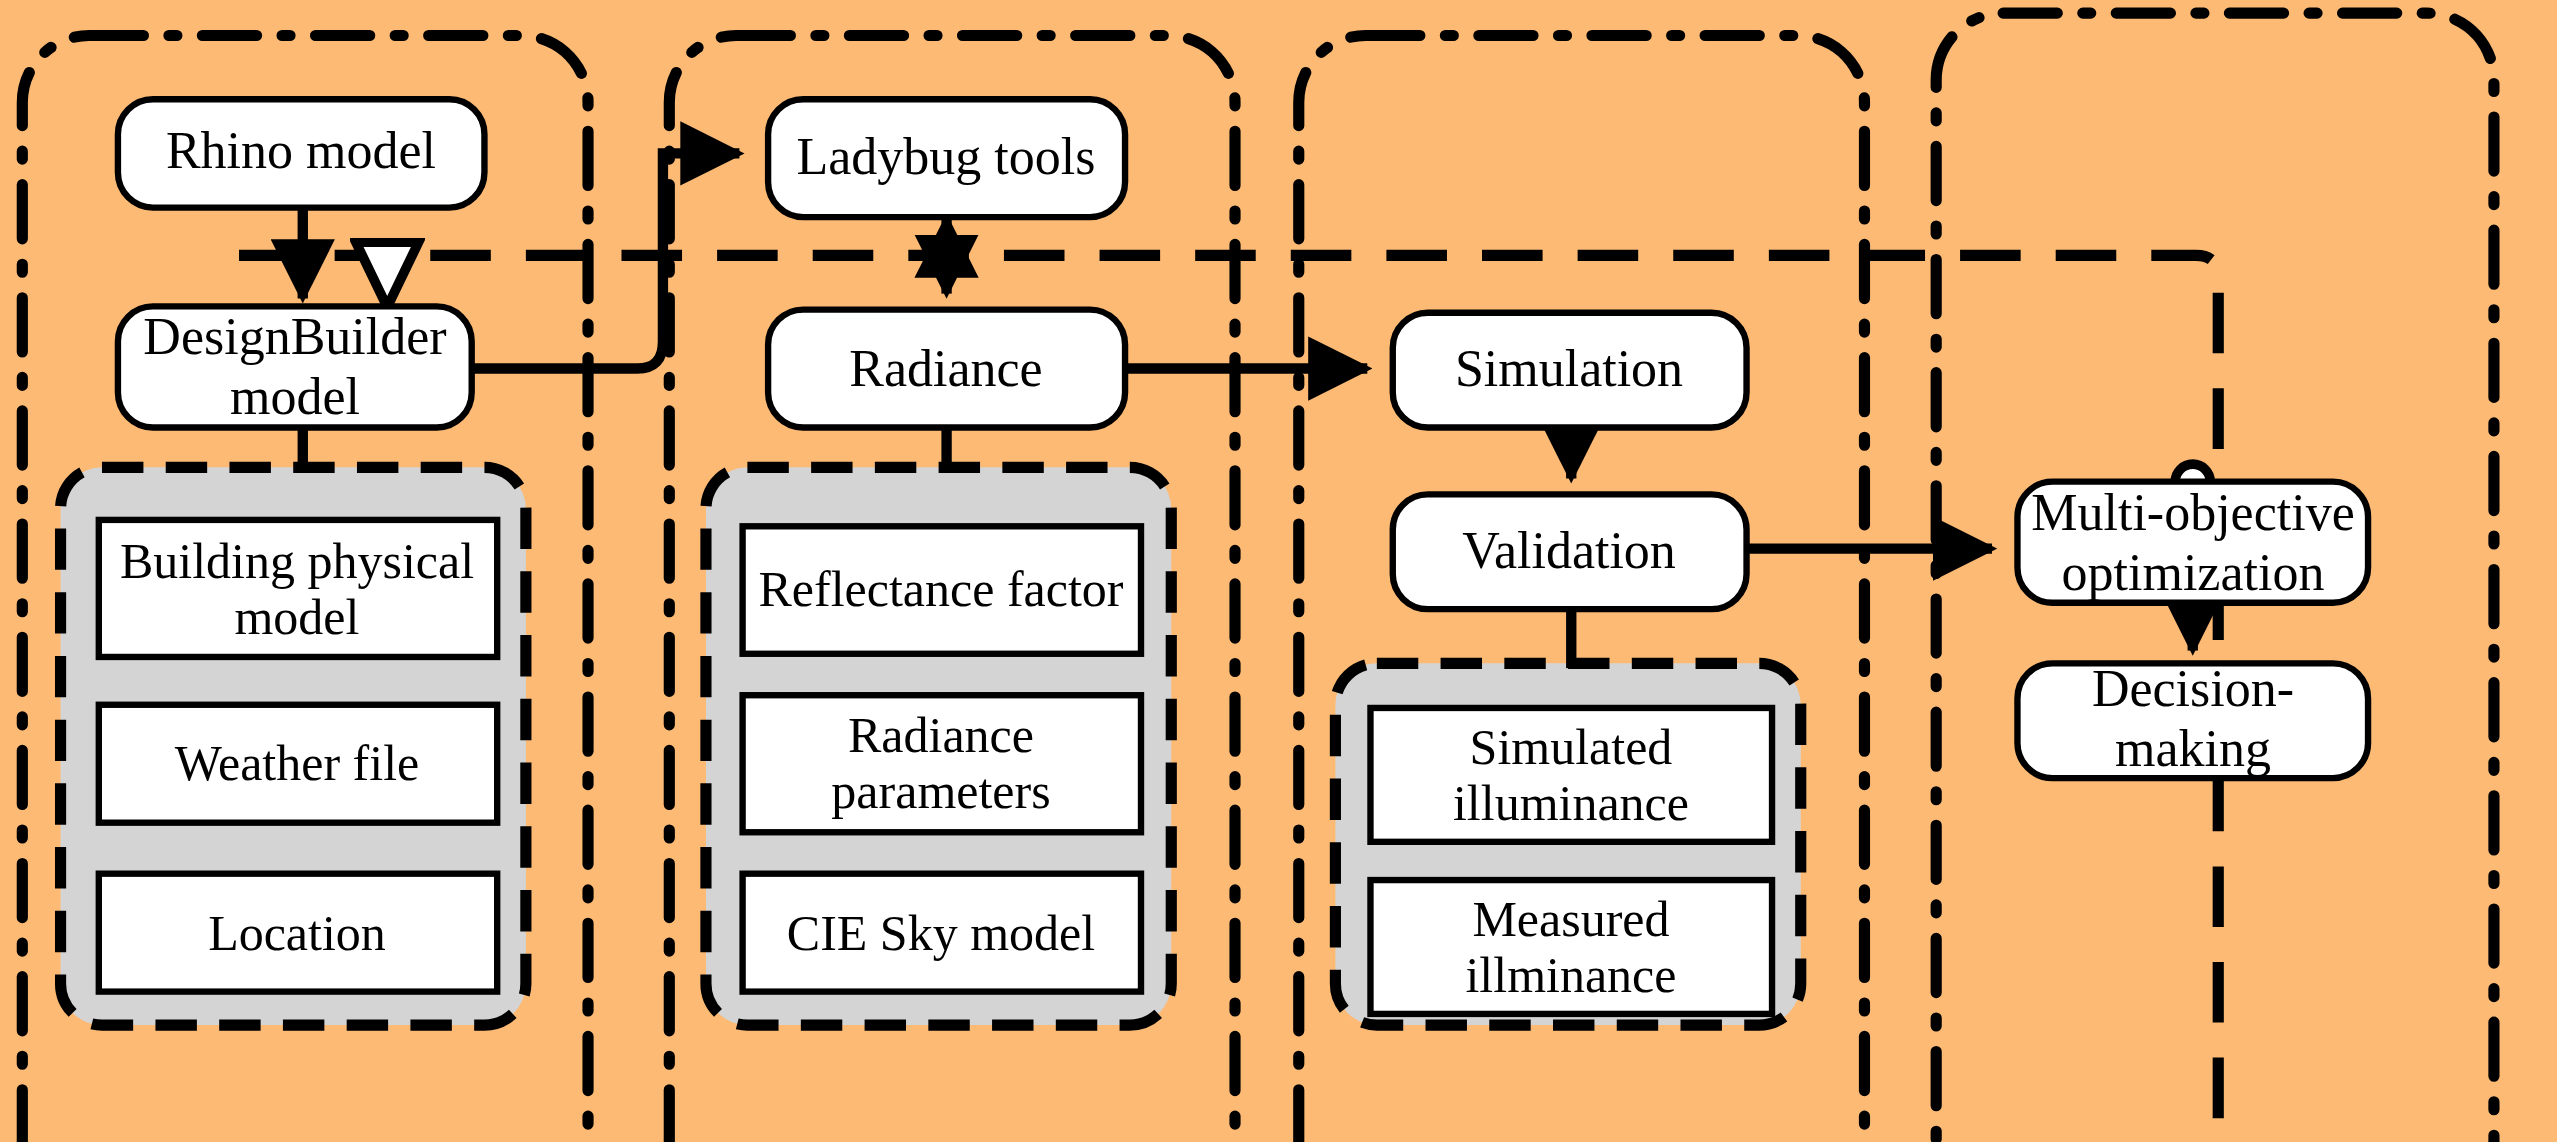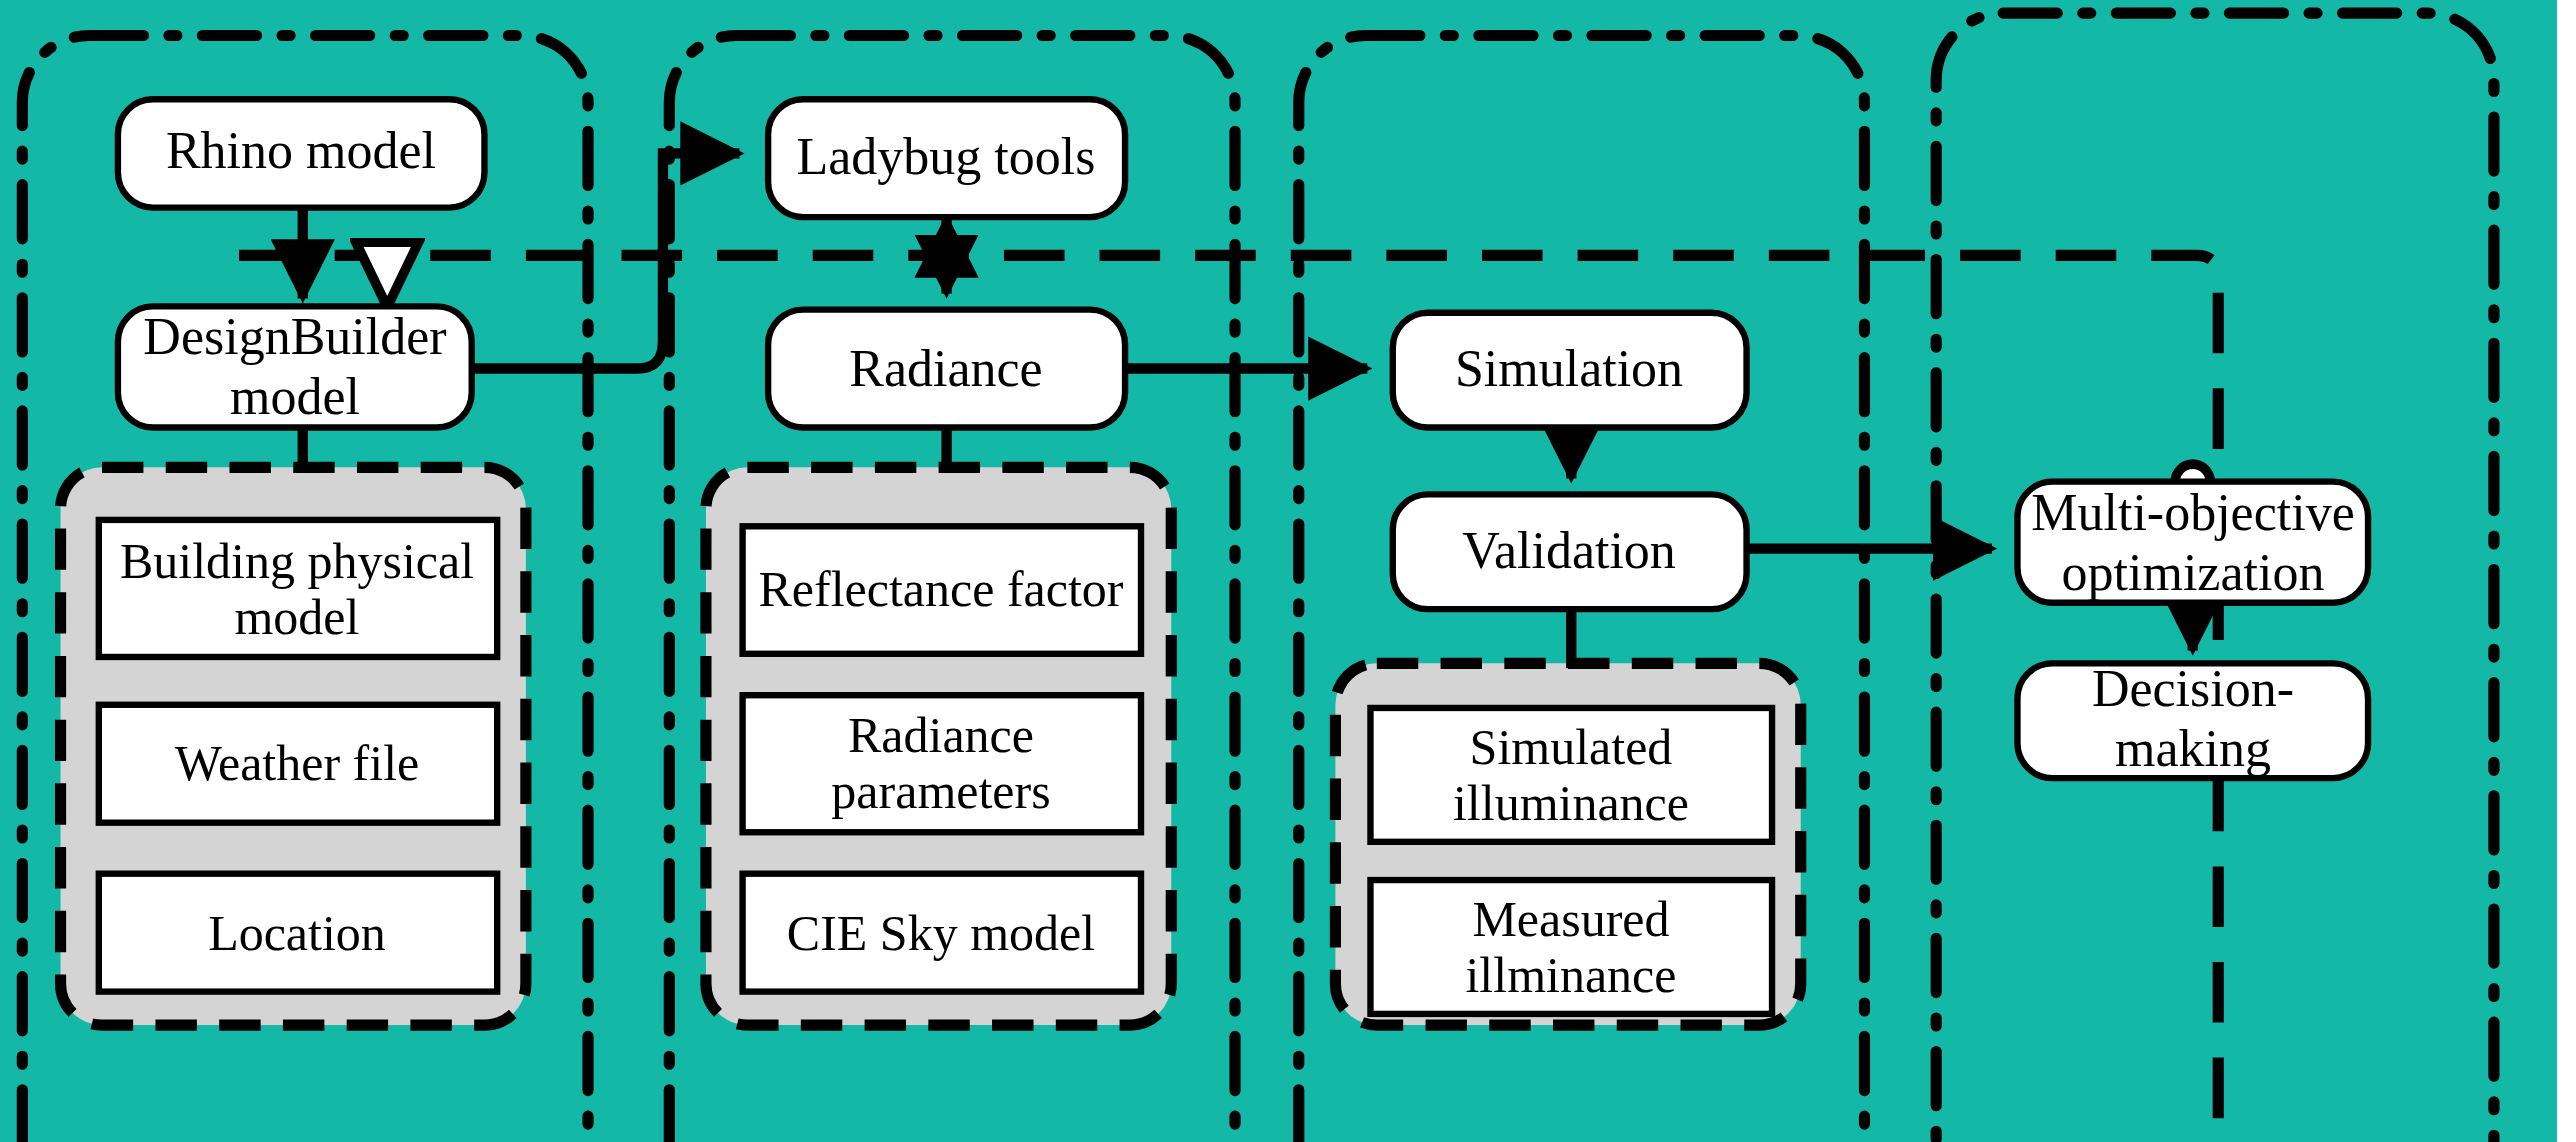--- a/index.html
+++ b/index.html
@@ -1,17 +1,17 @@
 <!DOCTYPE html>
 <html style="font-size:12.7px"><head>
 <meta charset="utf-8">
 <style>
   html,body{margin:0;padding:0;background:#ffffff;}
   body{width:2576px;height:1143px;font-family:"Liberation Serif",serif;}
-  #stage{position:relative;width:2557px;height:1143px;overflow:hidden;background:#14b8a6;}
+  #stage{position:relative;width:2557px;height:1143px;overflow:hidden;background:#fdba74;}
   svg{position:absolute;left:0;top:0;}
   .nodelabel{
     position:absolute;display:flex;align-items:center;justify-content:center;
     text-align:center;font-family:"Liberation Serif",serif;color:#000;
     line-height:1.12;pointer-events:none;white-space:pre-line;
   }
 </style>
 </head>
 <body>
 

